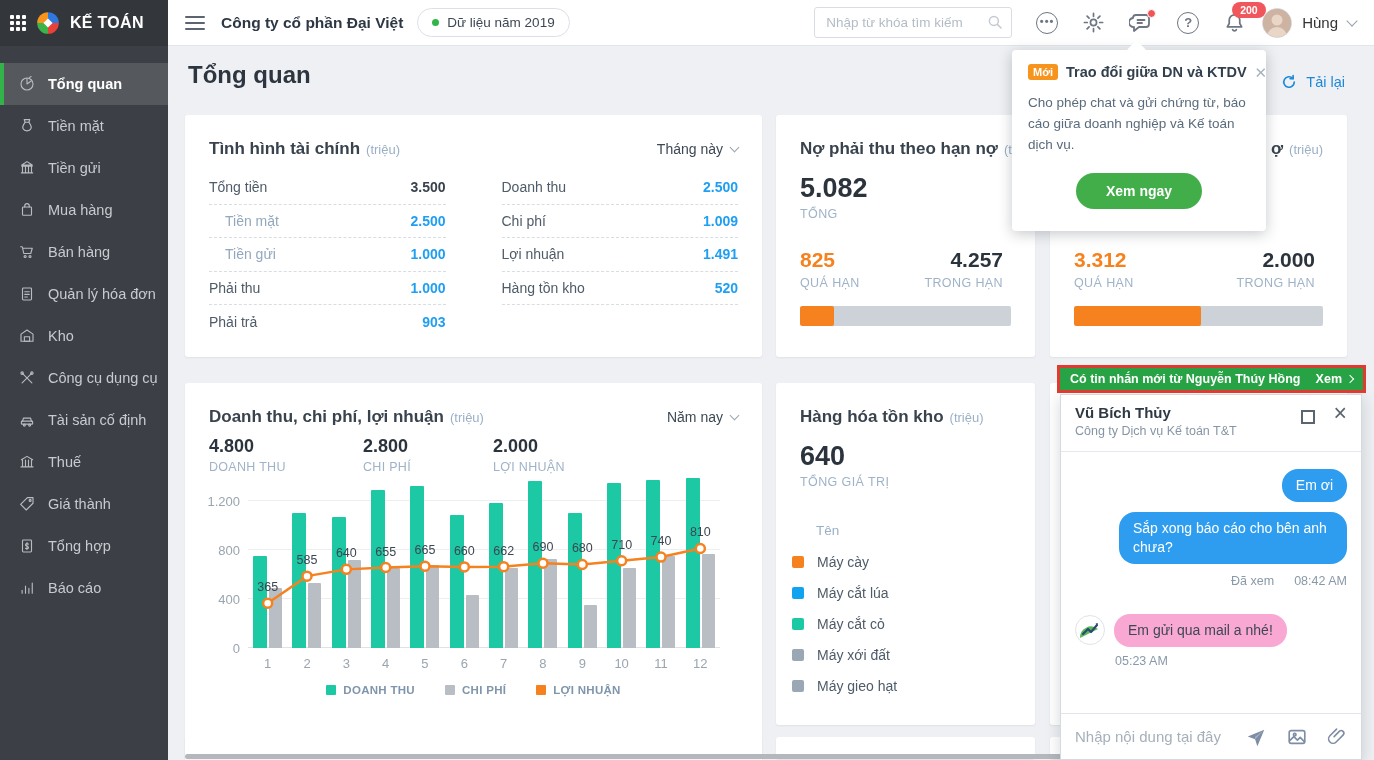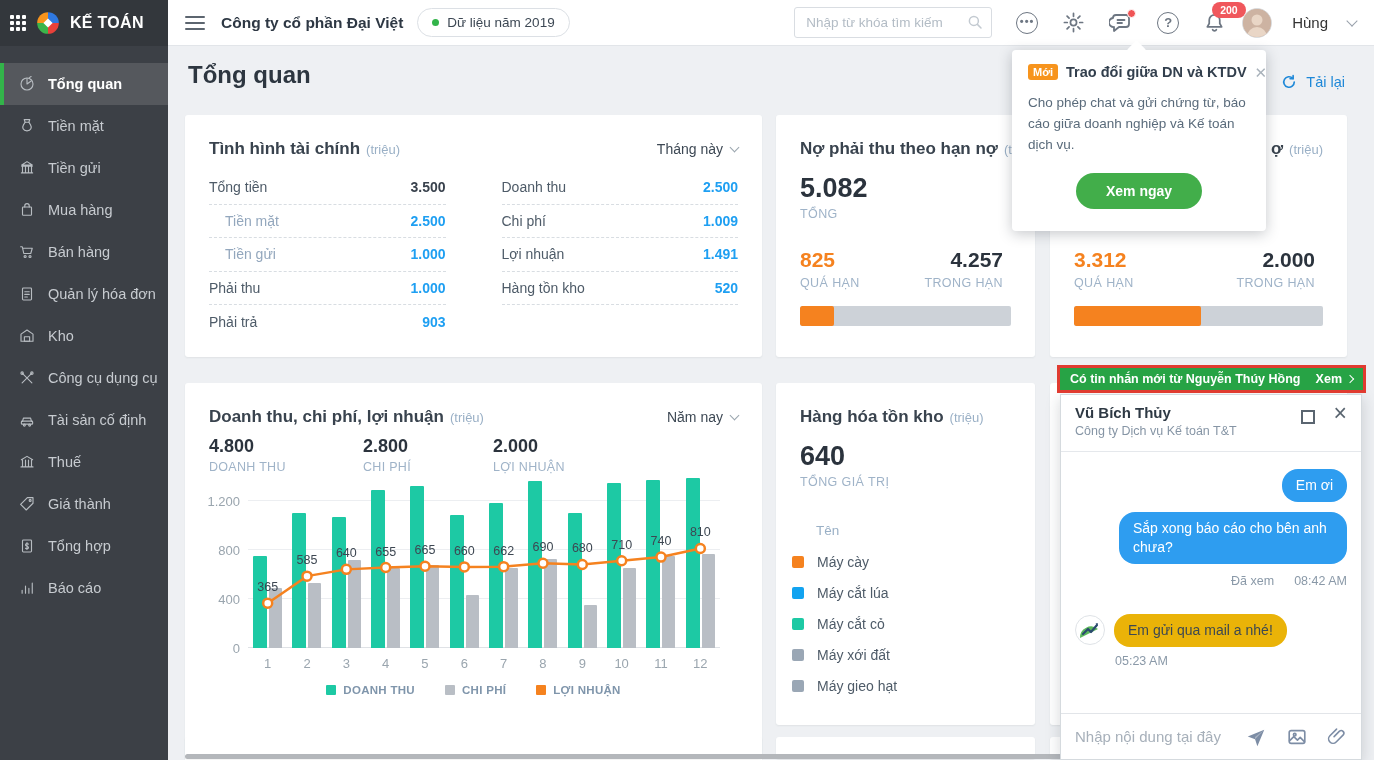--- a/index.html
+++ b/index.html
@@ -21,21 +21,21 @@
   .search input{width:198px;height:31px;border:1px solid #d9dde2;border-radius:3px;padding:0 32px 0 11px;font-size:13.5px;color:#445;outline:none}
   .search input::placeholder{color:#b3bcc5}
   .search .mag{position:absolute;right:8px;top:6px}
   .tb-icons{display:flex;align-items:center;gap:24px;margin:0 16px 0 24px}
   .tb-icon{position:relative;cursor:pointer;color:#6d7682;display:flex}
   .circle-glyph{width:22px;height:22px;border:1.7px solid #6d7682;border-radius:50%;display:flex;align-items:center;justify-content:center;font-size:13px;font-weight:bold;color:#6d7682}
   .ellipsis-glyph{letter-spacing:1px;font-size:11px;padding-bottom:4px}
   .red-dot{position:absolute;top:-2px;right:-3px;width:9px;height:9px;border-radius:50%;background:#f05455;border:1.5px solid #fff}
   .badge-200{position:absolute;top:-9px;left:9px;background:#f0575c;color:#fff;font-size:10.5px;font-weight:bold;padding:2px 8px;border-radius:10px}
   .avatar{width:30px;height:30px;border-radius:50%;background:radial-gradient(circle at 50% 38%,#e8d2c2 0 45%,#cdb2a0 70%,#b79residual 100%);background-color:#cdb2a0;border:1px solid #d8dce0;overflow:hidden;flex:none;cursor:pointer}
-  .user{display:flex;align-items:center;gap:20px;margin-right:18px;cursor:pointer}
+  .user{display:flex;align-items:center;gap:10px;margin-right:18px;cursor:pointer}
   .user-name{font-size:15px;color:#333}
   .chev{width:8px;height:8px;border-right:1.7px solid #98a1ab;border-bottom:1.7px solid #98a1ab;transform:rotate(45deg);margin-top:-4px}
   
   .sidebar{position:absolute;top:46px;left:0;width:168px;bottom:0;background:#3c4046;z-index:5;padding-top:17px}
   .side-item{height:42px;display:flex;align-items:center;gap:12px;padding-left:18px;color:#c7cbd0;font-size:14.5px;cursor:pointer;position:relative;white-space:nowrap}
   .side-item.active{background:#55585d;color:#fff;font-weight:bold}
   .side-item.active::before{content:"";position:absolute;left:0;top:0;bottom:0;width:4px;background:#33b44a}
   .sicon{width:18px;height:18px;flex:none}
   .sicon svg{width:18px;height:18px;fill:none;stroke:#b7bcc1;stroke-width:1.5;stroke-linecap:round;stroke-linejoin:round}
   
@@ -121,21 +121,21 @@
   .chat{position:absolute;left:1060px;top:394px;width:302px;height:366px;background:#fff;border:1px solid #d5dade;box-shadow:0 4px 14px rgba(30,40,50,.18);z-index:20}
   .chat-head{height:57px;border-bottom:1px solid #e5e8ec;padding:9px 14px;position:relative}
   .chat-name{font-size:15px;font-weight:bold;color:#2e3944}
   .chat-co{font-size:12.5px;color:#8695a5;margin-top:3px}
   .chat-max{position:absolute;right:46px;top:15px;width:14px;height:14px;border:2px solid #5a6570;cursor:pointer}
   .chat-close{position:absolute;right:14px;top:7px;font-size:23px;color:#5a6570;cursor:pointer;line-height:1}
   .chat-msgs{position:absolute;top:57px;bottom:46px;left:0;right:0;padding:17px 14px;overflow:hidden}
   .row-out{display:flex;justify-content:flex-end;margin-bottom:10px}
   .bubble{border-radius:16px;padding:7px 14px;font-size:14px;max-width:228px;line-height:1.35}
   .bubble.out{background:#2e9df0;color:#fff}
-  .bubble.in{background:#eab308;color:#3d4852}
+  .bubble.in{background:#f9a8d4;color:#3d4852}
   .meta-row{display:flex;justify-content:flex-end;gap:20px;font-size:12.5px;color:#8a99a8;margin-top:3px}
   .in-row{display:flex;align-items:center;gap:9px;margin-top:26px}
   .avatar-sm{width:30px;height:30px;border-radius:50%;border:1px solid #dfe3e7;flex:none;background:#fff;overflow:hidden}
   .in-time{font-size:12.5px;color:#8a99a8;margin:7px 0 0 40px}
   .chat-input{position:absolute;bottom:0;left:0;right:0;height:46px;border-top:1px solid #e2e5e9;display:flex;align-items:center;padding:0 14px;gap:19px;background:#fff}
   .chat-input input{flex:1;border:none;outline:none;font-size:15px;color:#445;min-width:0}
   .chat-input input::placeholder{color:#a7b0ba}
   .cicon{cursor:pointer;display:flex}
 </style>
 </head>

